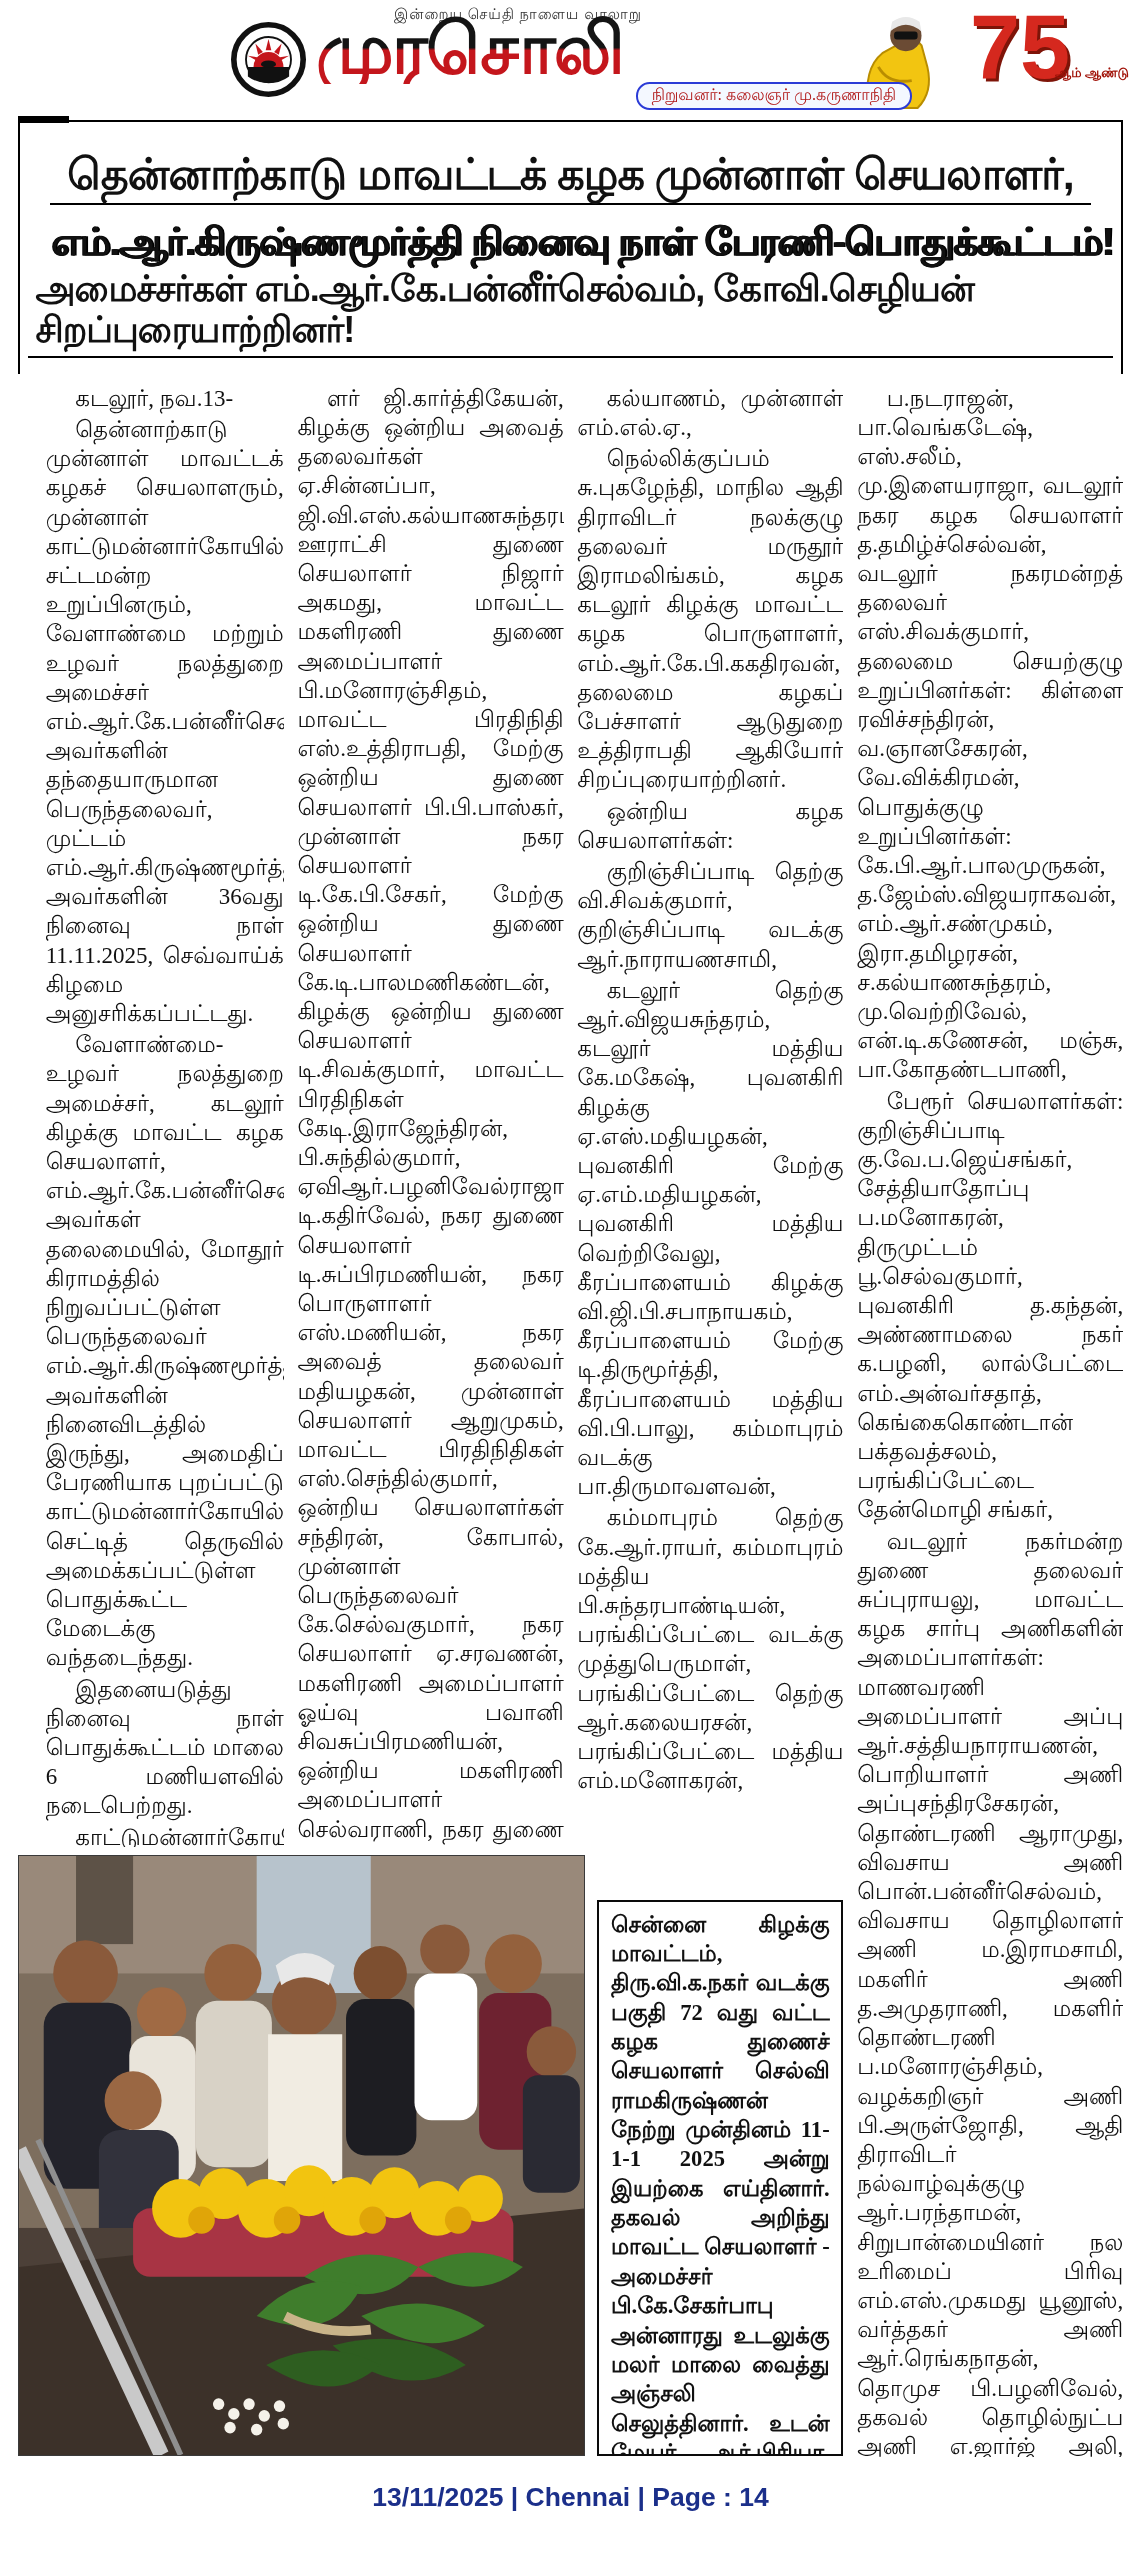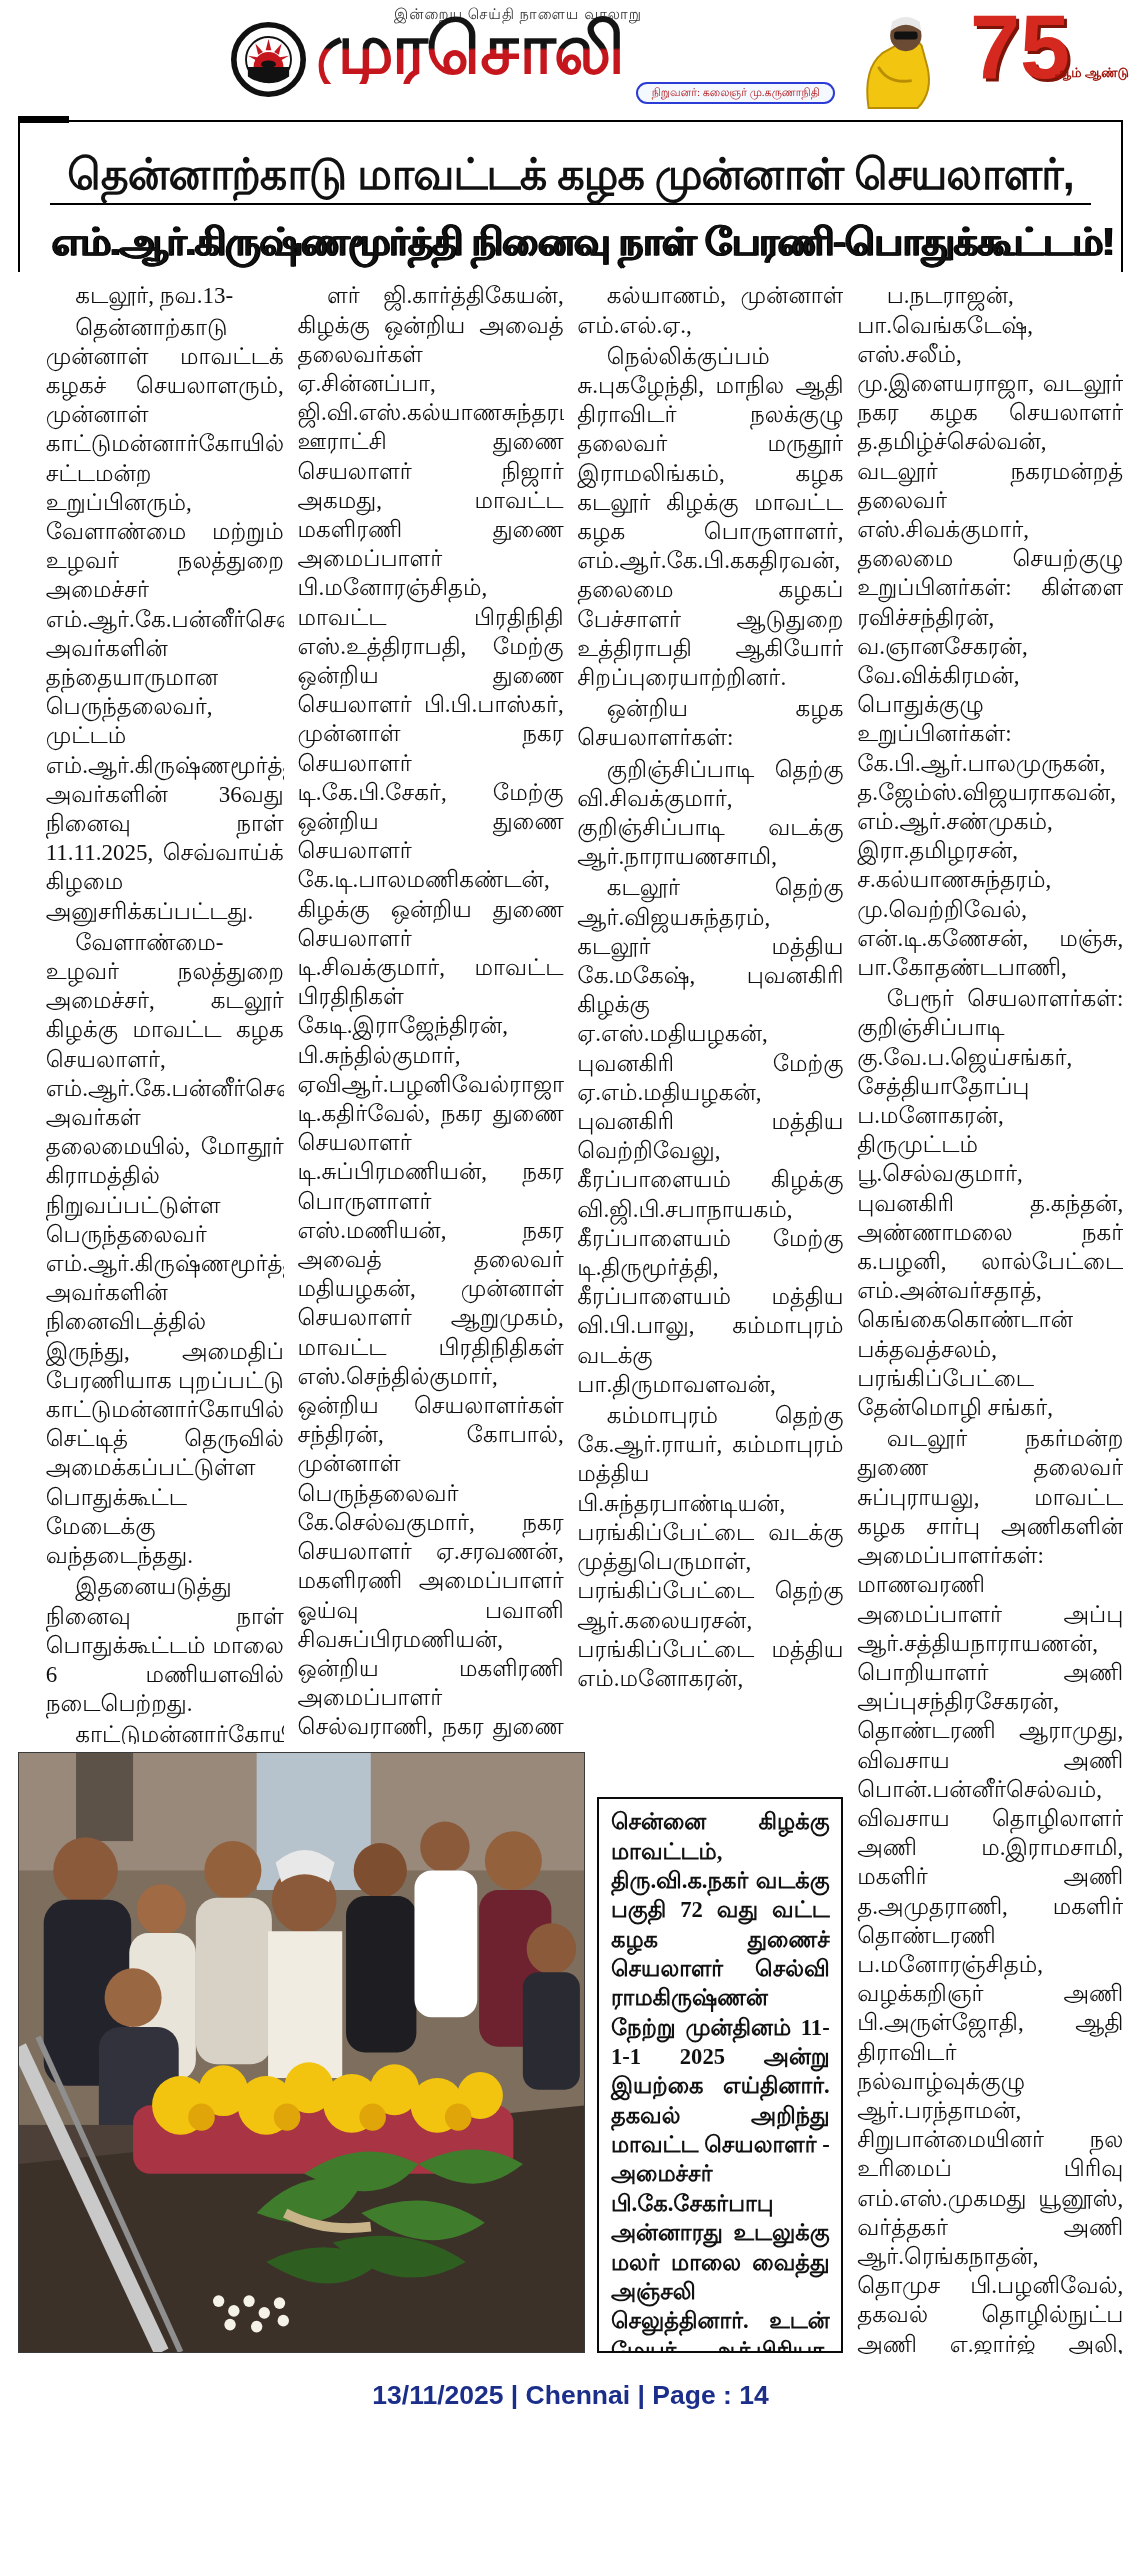--- a/index.html
+++ b/index.html
@@ -16,21 +16,21 @@
          background:linear-gradient(#141414 48%, #c4161c 52%);
          -webkit-background-clip:text;background-clip:text;color:transparent;
          text-shadow:none;letter-spacing:-2px;}
   .figure75{position:absolute;left:849px;top:9.8px;width:196px;height:102px;}
   .num75{position:absolute;left:931px;top:2px;font-family:"Liberation Sans",sans-serif;
          font-weight:900;font-size:90px;line-height:1;color:#d5281e;
          text-shadow:2.9px 2.9px 0 #7e1408;margin-left:39px;}
   .anniv{position:absolute;left:1055px;top:65px;font-size:12.8px;color:#a11208;font-weight:bold;
          font-family:"Liberation Sans",sans-serif;}
   .founder-pill{position:absolute;left:636px;top:82px;padding:2px 13.7px;border:2px solid #2b3bd6;
-         border-radius:13.7px;font-size:11px;color:#b01616;background:#f4f8ff;white-space:nowrap;}
+         border-radius:13.7px;font-size:16px;color:#b01616;background:#f4f8ff;white-space:nowrap;}
 
   
   .headline-box{margin:0 17.7px;border-top:2.9px solid #000;border-left:2px solid #000;border-right:2px solid #000;
                 position:relative;padding:11.8px 7.9px 5.9px 7.9px;}
   .headline-box:before{content:"";position:absolute;left:-2px;top:-5.9px;width:51px;height:6.9px;background:#000;}
   .kicker{display:table;margin:16px auto;font-family:"Liberation Sans",sans-serif;font-weight:800;
           font-size:43px;line-height:1.15;border-bottom:2.9px solid #000;padding:0 17.7px 3.9px 17.7px;
           letter-spacing:-1px;}
   .mainhead{text-align:right;font-family:"Liberation Sans",sans-serif;font-weight:900;
             font-size:38px;line-height:1.12;margin:9.8px 0 2px 0;letter-spacing:-1px;
@@ -94,20 +94,21 @@
     </svg>
     <div class="num75">75</div>
     <div class="anniv">ஆம் ஆண்டு</div>
 
     <div class="founder-pill">நிறுவனர்: கலைஞர் மு.கருணாநிதி</div>
   </div>
 
   <div class="headline-box">
     <div class="kicker">தென்னாற்காடு மாவட்டக் கழக முன்னாள் செயலாளர்,</div>
     <div class="mainhead">எம்.ஆர்.கிருஷ்ணமூர்த்தி நினைவு நாள் பேரணி-பொதுக்கூட்டம்!</div>
+    <div class="subhead">அமைச்சர்கள் எம்.ஆர்.கே.பன்னீர்செல்வம், கோவி.செழியன் சிறப்புரையாற்றினர்!</div>
   </div>
 
   <div class="body-grid">
     <div class="col col-1">
         <p class="para">கடலூர், நவ.13-</p>
         <p class="para">தென்னாற்காடு முன்னாள் மாவட்டக் கழகச் செயலாளரும், முன்னாள் காட்டுமன்னார்கோயில் சட்டமன்ற உறுப்பினரும், வேளாண்மை மற்றும் உழவர் நலத்துறை அமைச்சர் எம்.ஆர்.கே.பன்னீர்செல்வம் அவர்களின் தந்தையாருமான பெருந்தலைவர், முட்டம் எம்.ஆர்.கிருஷ்ணமூர்த்தி அவர்களின் 36வது நினைவு நாள் 11.11.2025, செவ்வாய்க் கிழமை அனுசரிக்கப்பட்டது.</p>
         <p class="para">வேளாண்மை-உழவர் நலத்துறை அமைச்சர், கடலூர் கிழக்கு மாவட்ட கழக செயலாளர், எம்.ஆர்.கே.பன்னீர்செல்வம் அவர்கள் தலைமையில், மோதூர் கிராமத்தில் நிறுவப்பட்டுள்ள பெருந்தலைவர் எம்.ஆர்.கிருஷ்ணமூர்த்தி அவர்களின் நினைவிடத்தில் இருந்து, அமைதிப் பேரணியாக புறப்பட்டு காட்டுமன்னார்கோயில் செட்டித் தெருவில் அமைக்கப்பட்டுள்ள பொதுக்கூட்ட மேடைக்கு வந்தடைந்தது.</p>
         <p class="para">இதனையடுத்து நினைவு நாள் பொதுக்கூட்டம் மாலை 6 மணியளவில் நடைபெற்றது.</p>
         <p class="para">காட்டுமன்னார்கோயில் மேற்கு ஒன்றிய கழக செயலாளர் அ.முத்துசாமி தலைமை தாங்கினார். நகர கழக செயலாளர் எஸ்.கணேசமூர்த்தி வரவேற்புரையாற்றினார்.</p>
       </div>

